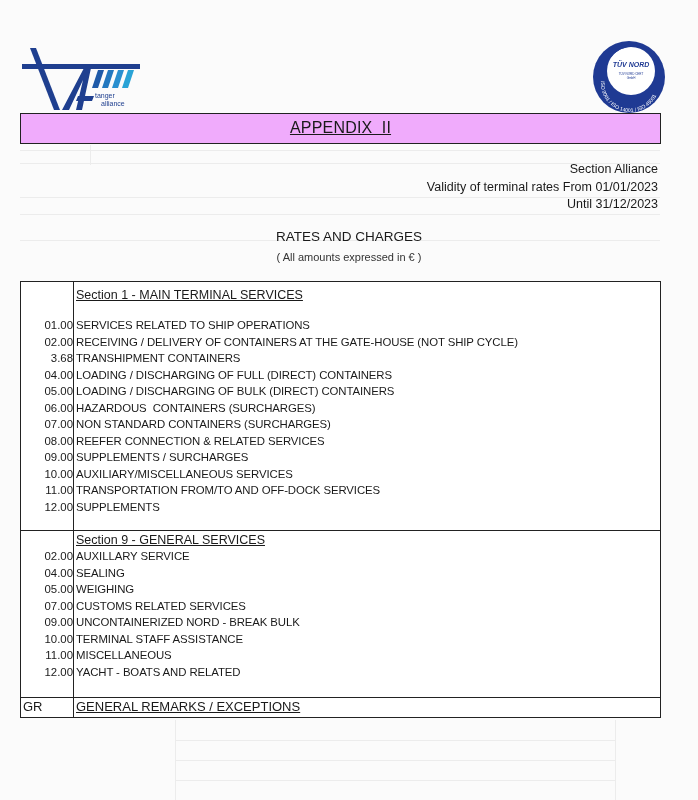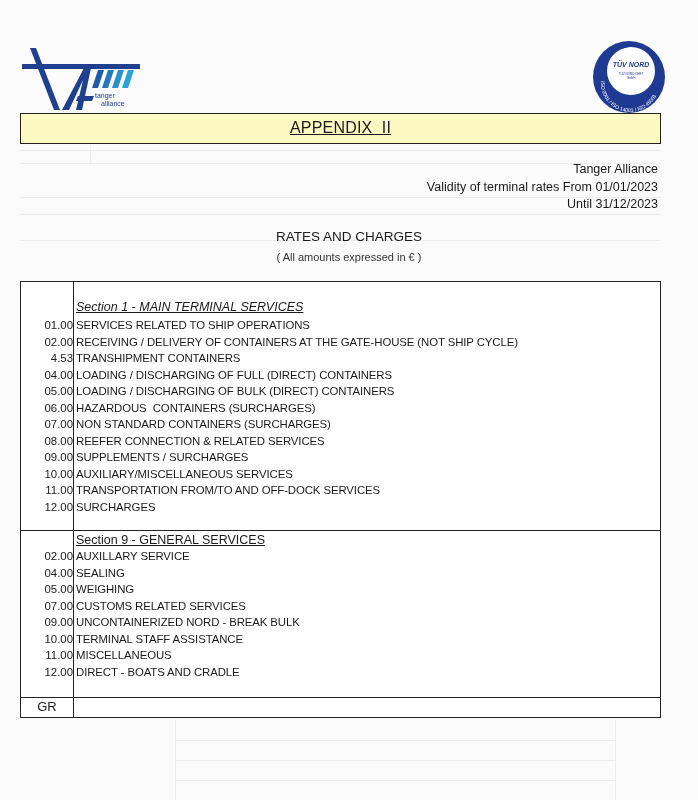--- a/index.html
+++ b/index.html
@@ -12,21 +12,21 @@
   
   .ghost { position:absolute; left:0; top:0; width:698px; height:800px; pointer-events:none; }
   .ghost .gl { position:absolute; background:#ececec; height:1px; }
   .ghost .gv { position:absolute; background:#ececec; width:1px; }
 
   .logo-left { position:absolute; left:22px; top:44px; width:130px; height:68px; }
   .logo-right { position:absolute; left:589px; top:37px; width:80px; height:80px; }
 
   .appendix-box {
     position:absolute; left:20px; top:113px; width:639px; height:29px;
-    border:1.5px solid #222; background:#fef9c3;
+    border:1.5px solid #222; background:#f0abfc;
   }
   .appendix-title {
     position:absolute; left:0; right:0; top:5px; text-align:center;
     font-size:16px; text-decoration:underline; letter-spacing:0.2px;
   }
   .company-info {
     position:absolute; right:40px; top:161px; text-align:right;
     font-size:12.5px; line-height:17.5px;
   }
   .rates-title {
@@ -46,21 +46,21 @@
   .row-div { position:absolute; left:0; right:0; height:1.3px; background:#222; }
 
   .sec-head {
     position:absolute; left:55px; font-size:12.5px; text-decoration:underline;
   }
   .item { position:absolute; left:0; height:16px; width:630px; font-size:11.4px; line-height:16px; }
   .item .code { position:absolute; right:578px; width:50px; text-align:right; }
   .item .label { position:absolute; left:55px; white-space:nowrap; letter-spacing:-0.1px; }
 
   .gr-row { position:absolute; left:0; top:416px; width:630px; height:18px; font-size:13px; line-height:18px; }
-  .gr-row .code { position:absolute; right:580px; width:48px; text-align:center; }
+  .gr-row .code { position:absolute; right:580px; width:48px; text-align:left; }
   .gr-row .label { position:absolute; left:55px; text-decoration:underline; }
 </style>
 </head>
 <body>
 
 <div class="ghost">
   <div class="gl" style="left:20px;top:150px;width:640px;"></div>
   <div class="gl" style="left:20px;top:163px;width:640px;"></div>
   <div class="gl" style="left:20px;top:197px;width:640px;"></div>
   <div class="gl" style="left:20px;top:214px;width:640px;"></div>
@@ -101,45 +101,45 @@
       <textPath href="#ringpath">ISO 9001 / ISO 14001 / ISO 45001</textPath>
     </text>
   </svg>
 </div>
 
 <div class="appendix-box">
   <div class="appendix-title" style="white-space:pre;">APPENDIX  II</div>
 </div>
 
 <div class="company-info">
-  <div>Tanger Alliance</div>
+  <div>Section Alliance</div>
   <div>Validity of terminal rates From 01/01/2023</div>
   <div>Until 31/12/2023</div>
 </div>
 
 <div class="rates-title">RATES AND CHARGES</div>
 <div class="rates-sub">( All amounts expressed in € )</div>
 
 <div class="toc-table">
   <div class="col-div"></div>
   <div class="row-div" style="top:248px;"></div>
   <div class="row-div" style="top:415px;"></div>
 
-  <div class="sec-head" style="top:18px;font-style:italic;">Section 1 - MAIN TERMINAL SERVICES</div>
+  <div class="sec-head" style="top:6px;">Section 1 - MAIN TERMINAL SERVICES</div>
 
   <div class="item" style="top:35px;">
       <span class="code">01.00</span>
       <span class="label">SERVICES RELATED TO SHIP OPERATIONS</span>
     </div>
   <div class="item" style="top:51.5px;">
       <span class="code">02.00</span>
       <span class="label">RECEIVING / DELIVERY OF CONTAINERS AT THE GATE-HOUSE (NOT SHIP CYCLE)</span>
     </div>
   <div class="item" style="top:68px;">
-      <span class="code">4.53</span>
+      <span class="code">3.68</span>
       <span class="label">TRANSHIPMENT CONTAINERS</span>
     </div>
   <div class="item" style="top:84.5px;">
       <span class="code">04.00</span>
       <span class="label">LOADING / DISCHARGING OF FULL (DIRECT) CONTAINERS</span>
     </div>
   <div class="item" style="top:101px;">
       <span class="code">05.00</span>
       <span class="label">LOADING / DISCHARGING OF BULK (DIRECT) CONTAINERS</span>
     </div>
@@ -162,21 +162,21 @@
   <div class="item" style="top:183.5px;">
       <span class="code">10.00</span>
       <span class="label">AUXILIARY/MISCELLANEOUS SERVICES</span>
     </div>
   <div class="item" style="top:200px;">
       <span class="code">11.00</span>
       <span class="label">TRANSPORTATION FROM/TO AND OFF-DOCK SERVICES</span>
     </div>
   <div class="item" style="top:216.5px;">
       <span class="code">12.00</span>
-      <span class="label">SURCHARGES</span>
+      <span class="label">SUPPLEMENTS</span>
     </div>
 
   <div class="sec-head" style="top:251px;">Section 9 - GENERAL SERVICES</div>
 
   <div class="item" style="top:266px;">
       <span class="code">02.00</span>
       <span class="label">AUXILLARY SERVICE</span>
     </div>
   <div class="item" style="top:282.5px;">
       <span class="code">04.00</span>
@@ -197,19 +197,20 @@
   <div class="item" style="top:348.5px;">
       <span class="code">10.00</span>
       <span class="label">TERMINAL STAFF ASSISTANCE</span>
     </div>
   <div class="item" style="top:365px;">
       <span class="code">11.00</span>
       <span class="label">MISCELLANEOUS</span>
     </div>
   <div class="item" style="top:381.5px;">
       <span class="code">12.00</span>
-      <span class="label">DIRECT - BOATS AND CRADLE</span>
+      <span class="label">YACHT - BOATS AND RELATED</span>
     </div>
 
   <div class="gr-row">
     <span class="code">GR</span>
+    <span class="label">GENERAL REMARKS / EXCEPTIONS</span>
   </div>
 </div>
 
 </body></html>

